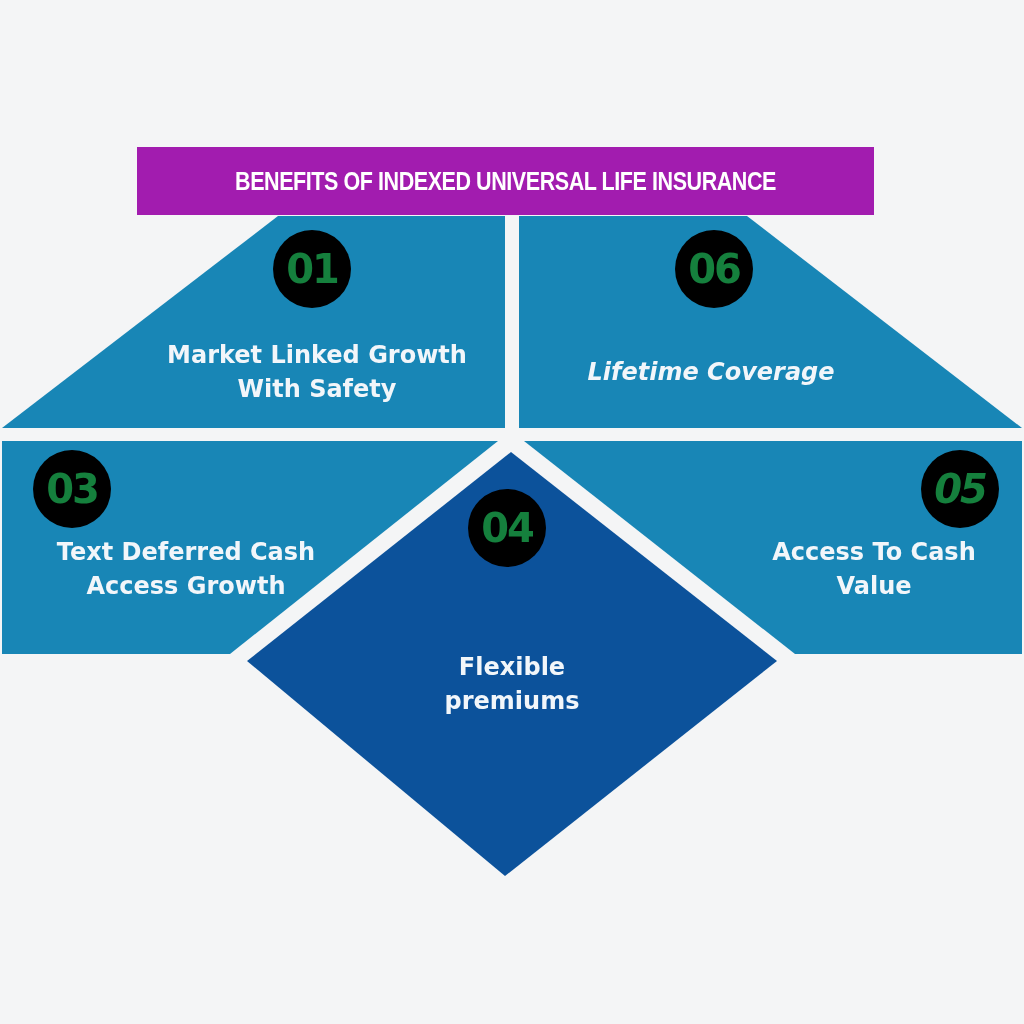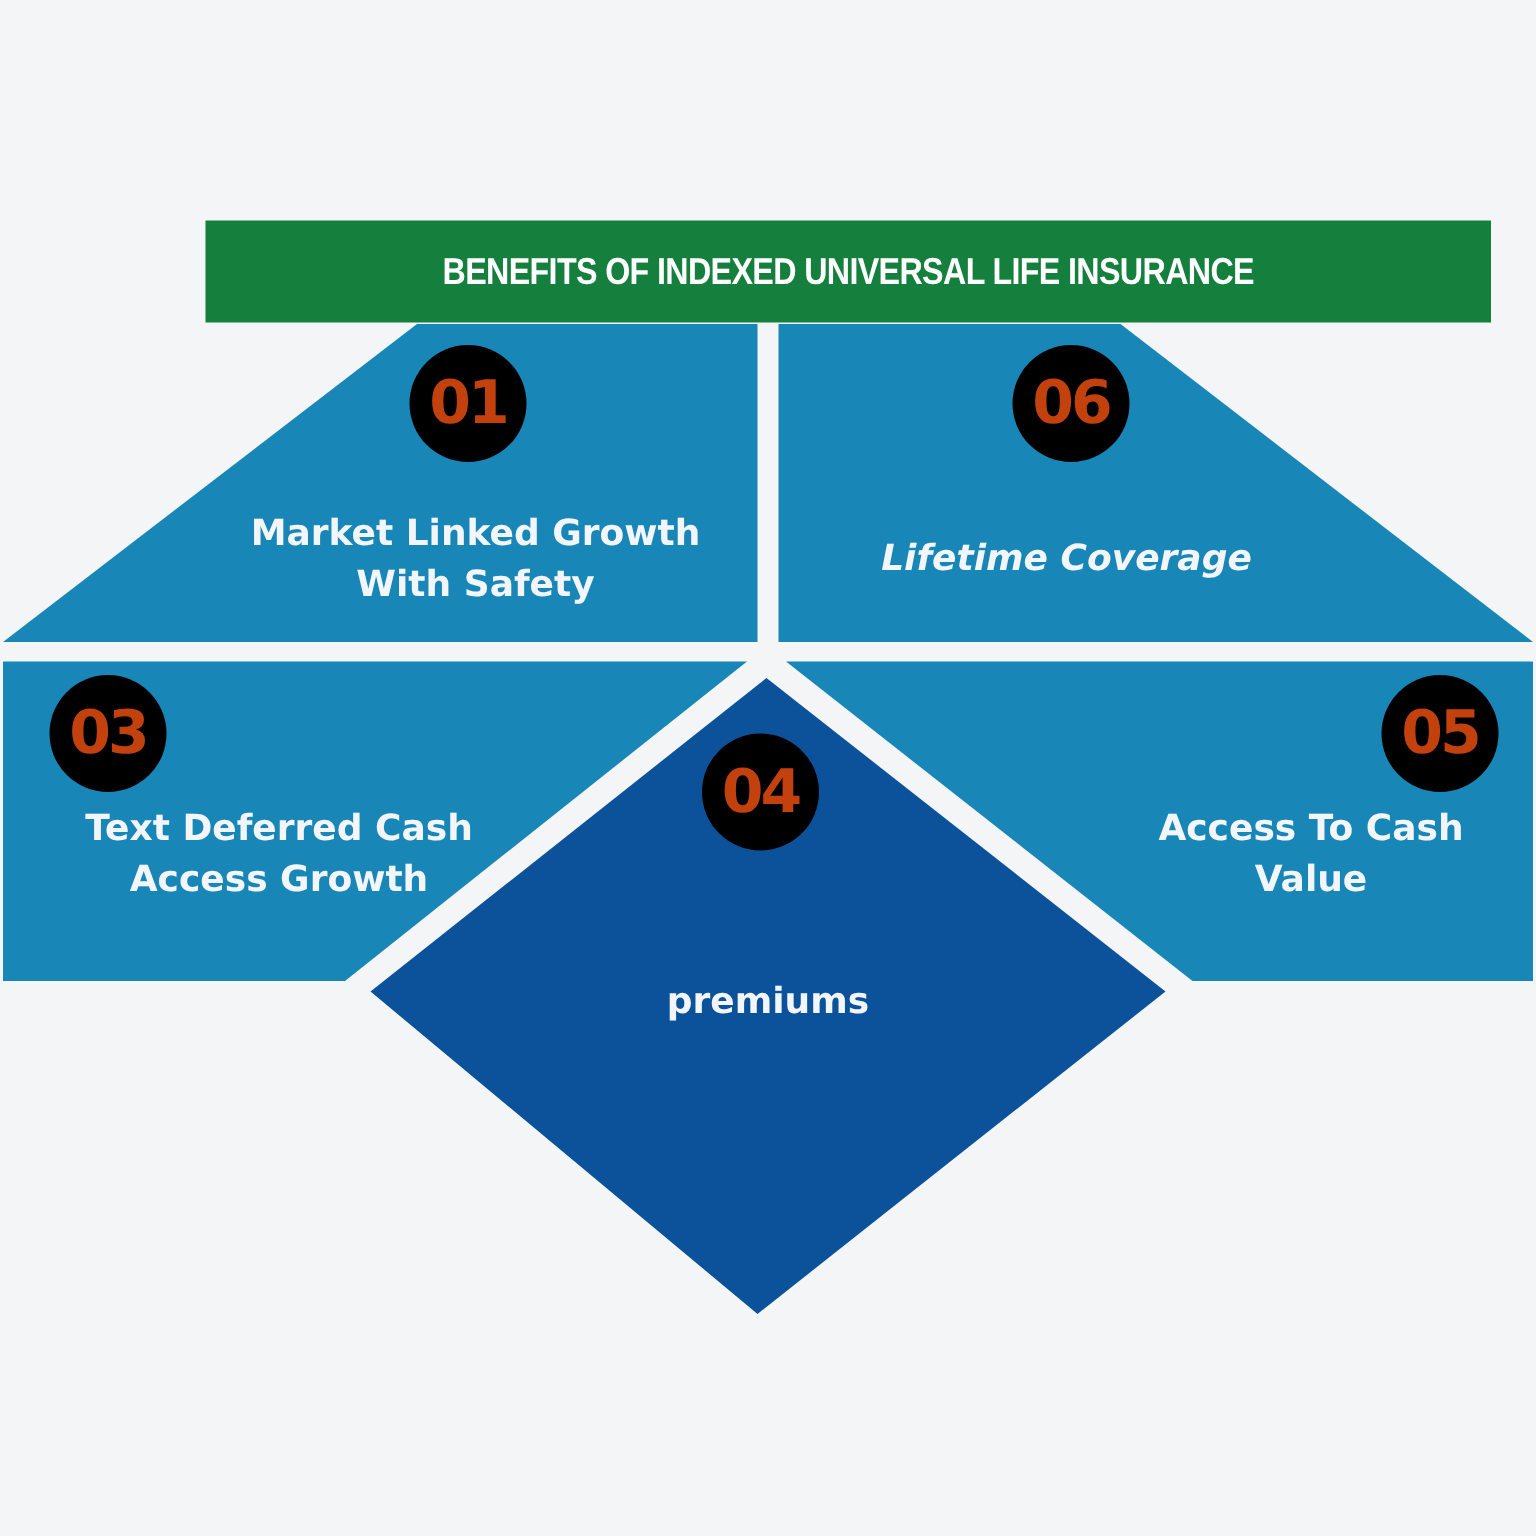--- a/index.html
+++ b/index.html
@@ -4,31 +4,31 @@
   <style>
     html, body { margin: 0; padding: 0; }
     body {
       width: 1024px; height: 1024px; overflow: hidden;
       background: #f4f5f6;
       font-family: "DejaVu Sans", sans-serif;
       position: relative;
     }
     svg.shapes { position: absolute; left: 0; top: 0; }
     .title-bar {
-      position: absolute; left: 137px; top: 147px; width: 857px; height: 68px;
-      background: #15803d; display: flex; align-items: center; justify-content: center;
+      position: absolute; left: 137px; top: 147px; width: 737px; height: 68px;
+      background: #a21caf; display: flex; align-items: center; justify-content: center;
     }
     .title-bar span {
       color: #fff; font-family: "Liberation Sans", sans-serif; font-weight: bold;
       font-size: 25px; letter-spacing: -0.5px; transform: scaleX(0.86);
       white-space: nowrap; display: inline-block;
     }
     .badge {
       position: absolute; width: 78px; height: 78px; border-radius: 50%;
-      background: #000; color: #c2410c; display: flex; align-items: center; justify-content: center;
+      background: #000; color: #15803d; display: flex; align-items: center; justify-content: center;
       font-family: "DejaVu Sans", sans-serif; font-weight: bold; font-size: 40px; letter-spacing: -2px;
     }
     .label {
       position: absolute; color: #f2f6fa; text-align: center;
       font-family: "DejaVu Sans", sans-serif; font-weight: bold; font-size: 24px; line-height: 34px;
       white-space: nowrap; transform: translateX(-50%);
     }
   </style>
 </head>
 <body>
@@ -47,32 +47,33 @@
 </svg>
 
 <div class="title-bar">
   <span>BENEFITS OF INDEXED UNIVERSAL LIFE INSURANCE</span>
 </div>
 
 <div class="badge" style="left:273px; top:230px;">01</div>
 <div class="badge" style="left:675px; top:230px;">06</div>
 <div class="badge" style="left:33px; top:450px;">03</div>
 <div class="badge" style="left:468px; top:489px;">04</div>
-<div class="badge" style="left:921px; top:450px;">05</div>
+<div class="badge" style="left:921px; top:450px;font-style:italic;">05</div>
 
 <div class="label" style="left:317px; top:338px;">
   <div>Market Linked Growth</div>
   <div>With Safety</div>
 </div>
 <div class="label" style="left:711px; top:355px;font-style:italic;">
   <div>Lifetime Coverage</div>
 </div>
 <div class="label" style="left:186px; top:535px;">
   <div>Text Deferred Cash</div>
   <div>Access Growth</div>
 </div>
 <div class="label" style="left:512px; top:650px;">
+  <div>Flexible</div>
   <div>premiums</div>
 </div>
 <div class="label" style="left:874px; top:535px;">
   <div>Access To Cash</div>
   <div>Value</div>
 </div>
 
 </body></html>

